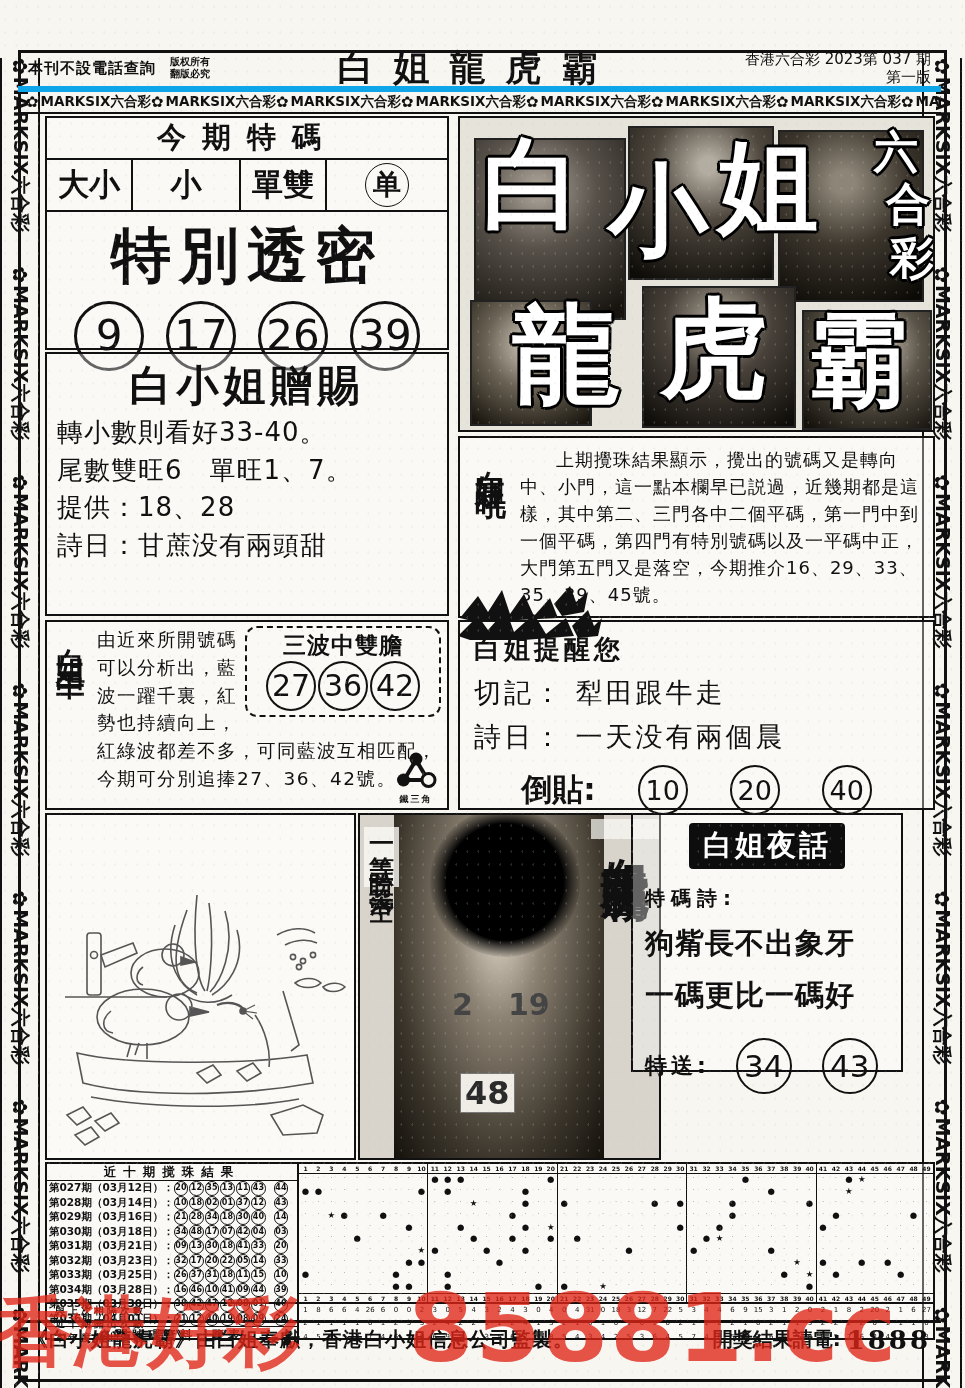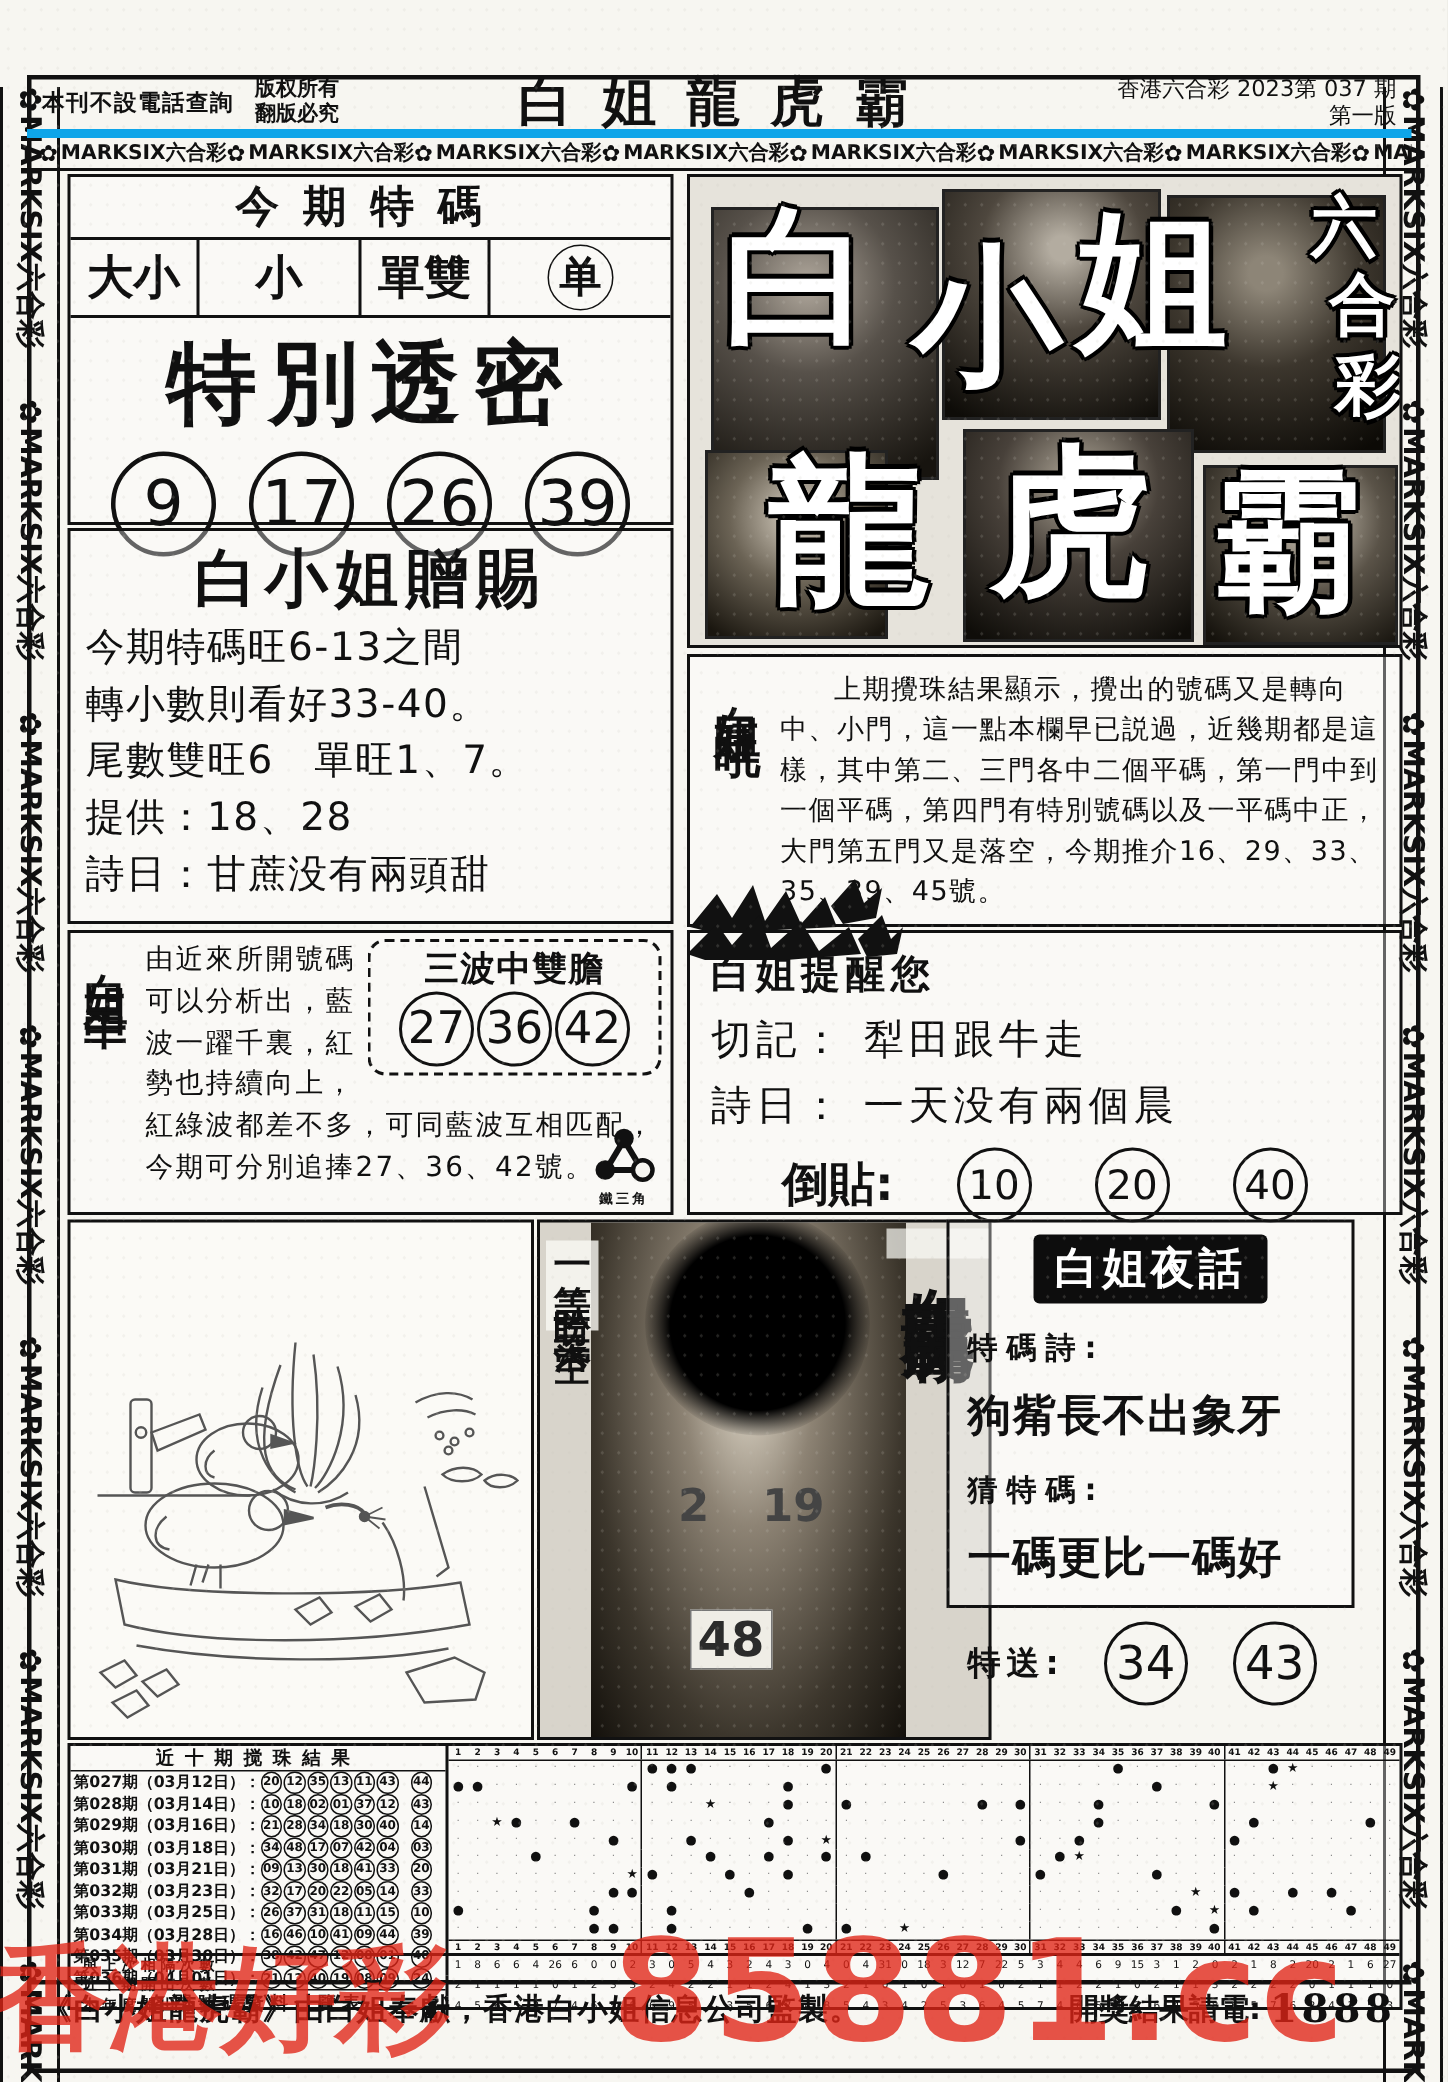--- a/index.html
+++ b/index.html
@@ -17,21 +17,21 @@
   #strip-right{top:58px;left:962px;}
   .flower{font-size:20px;line-height:1;}
 
   
   #frame{position:absolute;left:18px;top:50px;width:923px;height:1326px;border:3px solid #111;background:transparent;}
 
   
   #masthead{position:absolute;left:18px;top:50px;width:923px;height:42px;border-bottom:6px solid #0ea5e9;
             display:flex;align-items:center;padding:0 10px;box-sizing:border-box;}
   .mast-left1{font-size:15px;font-weight:bold;letter-spacing:1px;}
-  .mast-left2{font-size:14px;font-weight:bold;margin-left:14px;line-height:1.25;}
+  .mast-left2{font-size:10px;font-weight:bold;margin-left:14px;line-height:1.25;}
   .mast-title{flex:1;text-align:center;font-size:36px;font-weight:bold;letter-spacing:20px;}
   .mast-right{text-align:right;font-size:15px;line-height:1.2;}
   .mast-right .r2{text-align:right;}
 
   
   #banner-row{position:absolute;left:18px;top:92px;width:923px;height:22px;border-bottom:2px solid #111;
               display:flex;justify-content:space-between;align-items:center;padding:0 8px;box-sizing:border-box;
               font-size:13.5px;font-weight:bold;white-space:nowrap;overflow:hidden;}
   #banner-row .flower{font-size:15px;}
 
@@ -294,21 +294,20 @@
         <span class="circ">9</span>
         <span class="circ">17</span>
         <span class="circ">26</span>
         <span class="circ">39</span>
       </div>
   </div>
 
   <div class="box" id="gift-box">
     <div id="gift-title">白小姐贈賜</div>
     <div id="gift-lines">
-        <div class="gift-line">今期特碼旺6-13之間</div>
         <div class="gift-line">轉小數則看好33-40。</div>
         <div class="gift-line">尾數雙旺6　單旺1、7。</div>
         <div class="gift-line">提供：18、28</div>
         <div class="gift-line">詩日：甘蔗没有兩頭甜</div>
       </div>
   </div>
 
   <div class="box" id="three-box">
     <div id="three-vtitle">白姐三中二</div>
     <div id="three-inset">
@@ -428,21 +427,20 @@
     <div id="photo-right-text">白姐龍虎霸</div>
     <div class="photo-num" id="pnum-0">2</div>
     <div class="photo-num" id="pnum-1">19</div>
     <div class="photo-num" id="pnum-2">48</div>
   </div>
 
   <div class="box" id="night-box">
     <div id="night-title">白姐夜話</div>
     <div class="night-label">特碼詩:</div>
     <div class="night-poem">狗觜長不出象牙</div>
-    <div class="night-label">猜特碼:</div>
     <div class="night-poem">一碼更比一碼好</div>
     <div id="send-row">
       <span id="send-label">特送:</span>
       <span id="send-nums" style="display:flex;gap:30px;">
           <span class="circ">34</span>
           <span class="circ">43</span>
         </span>
     </div>
   </div>
 

